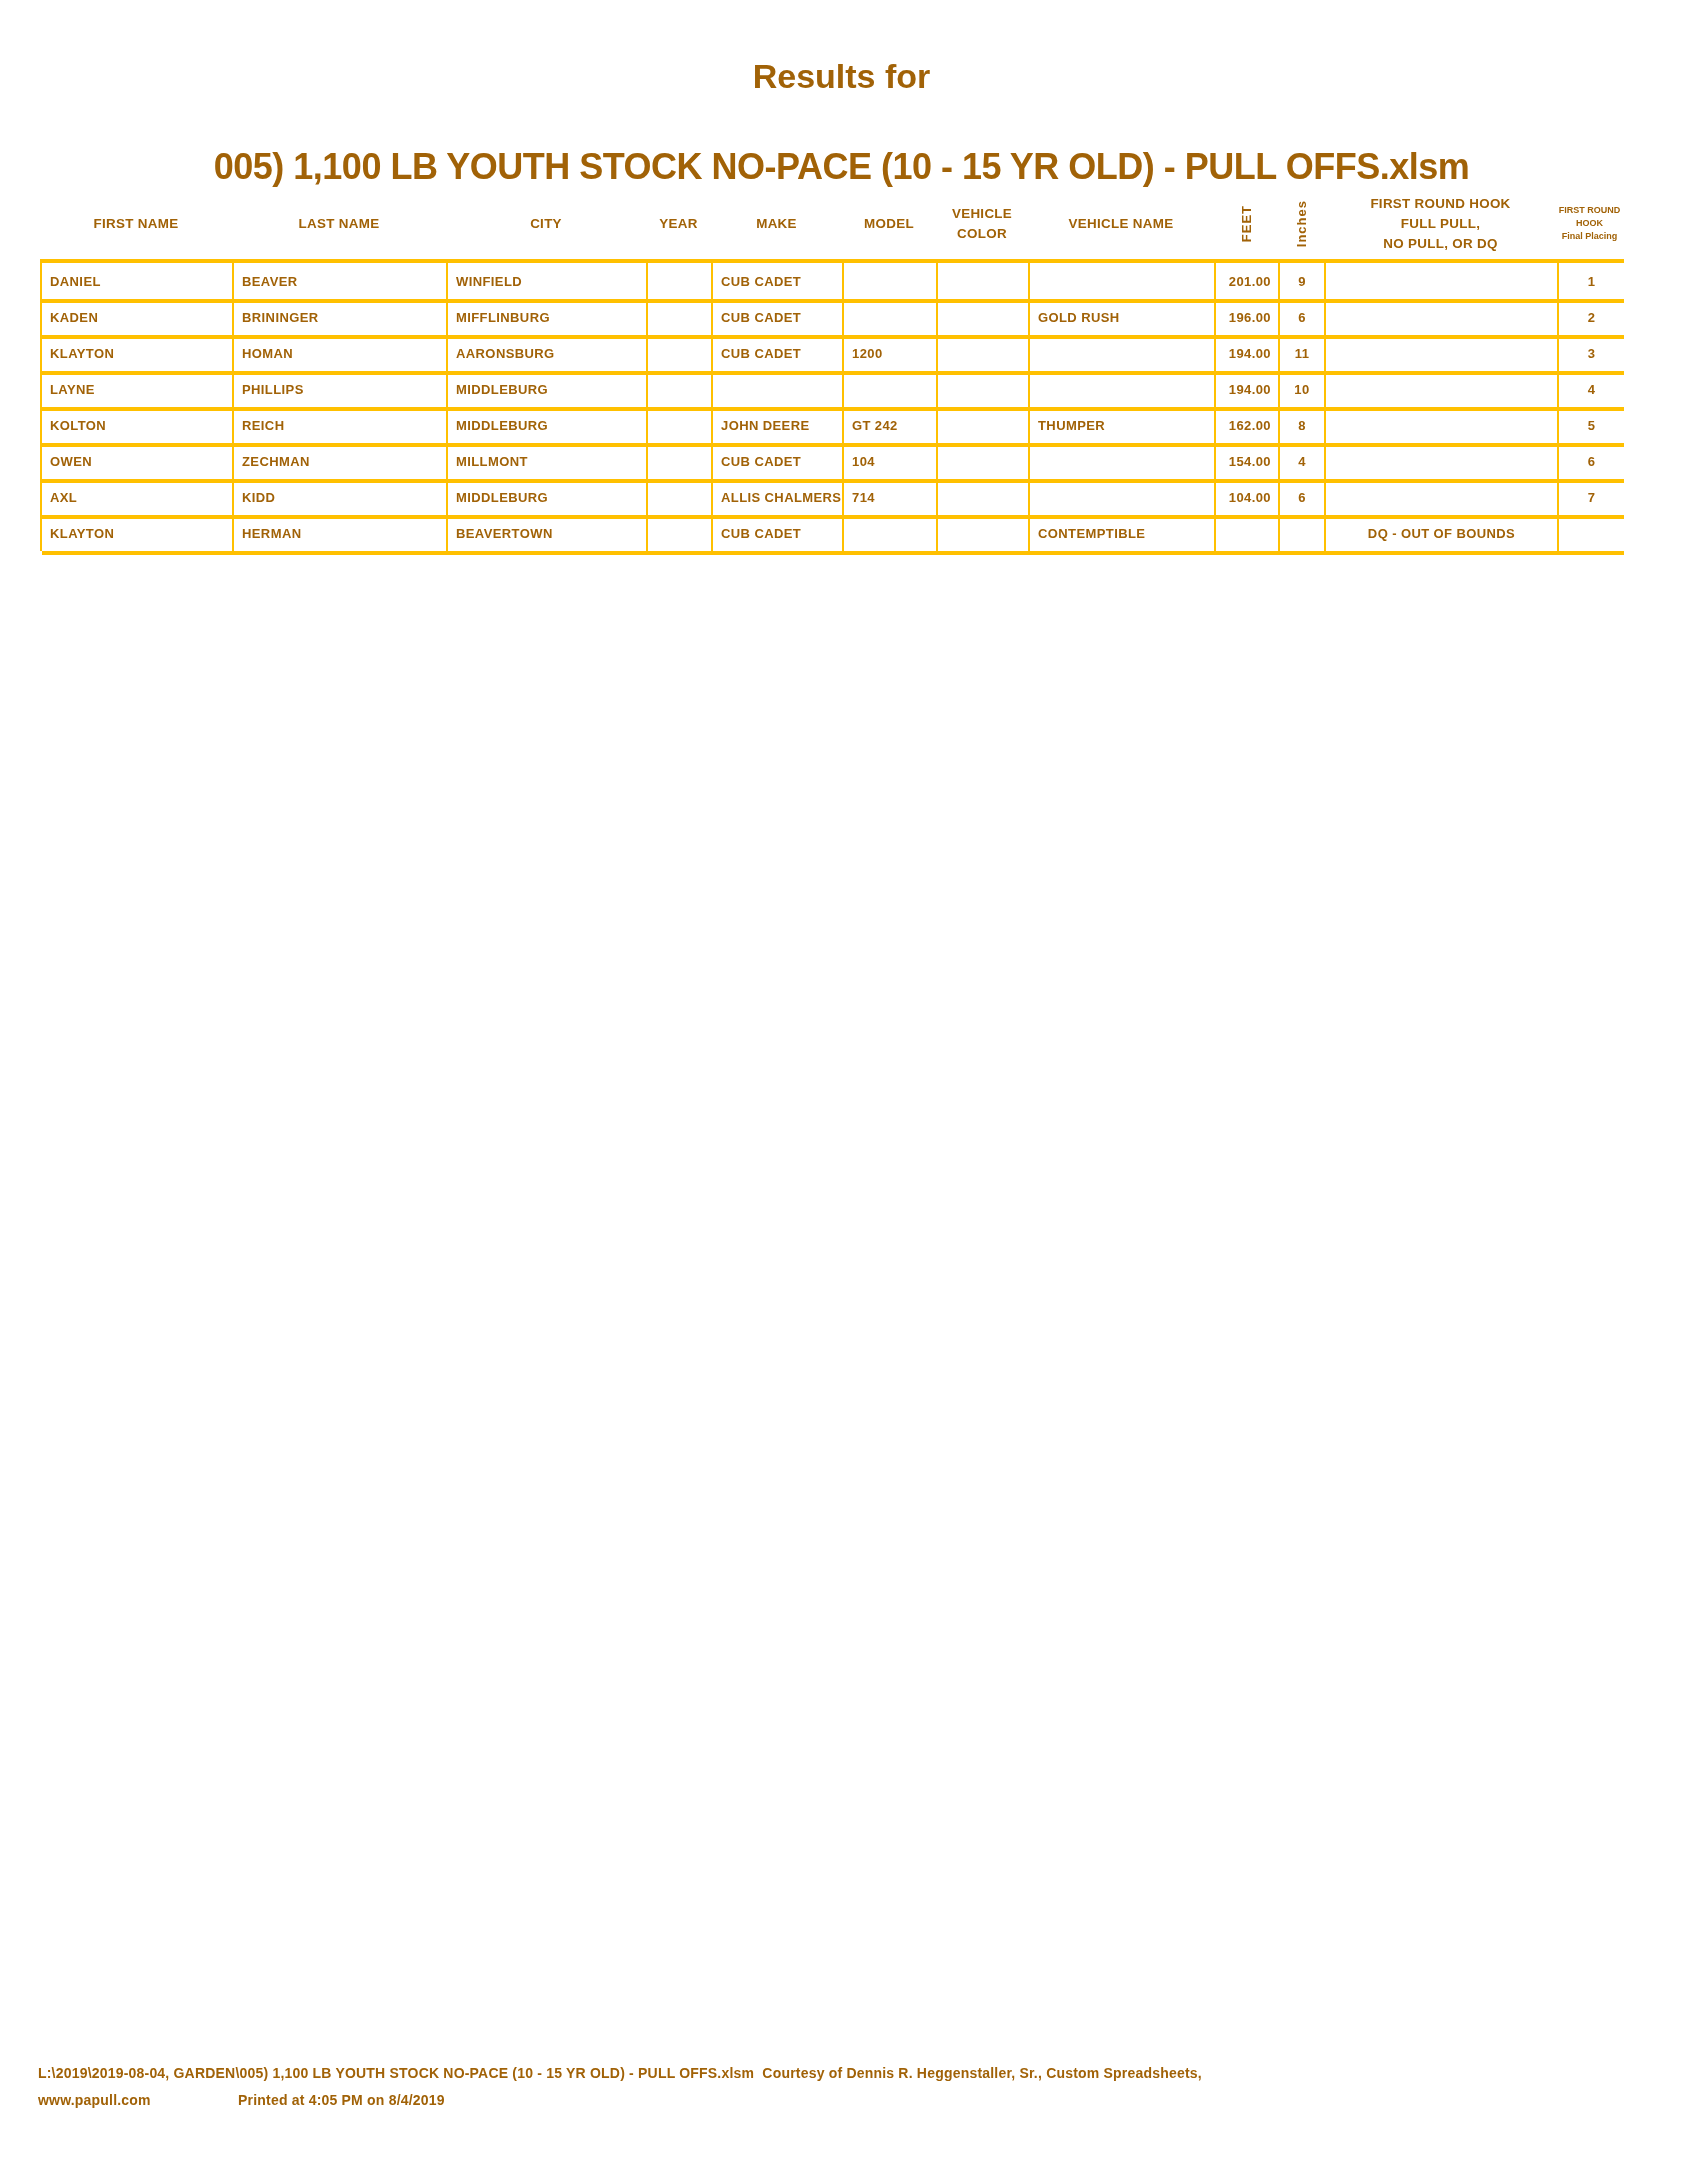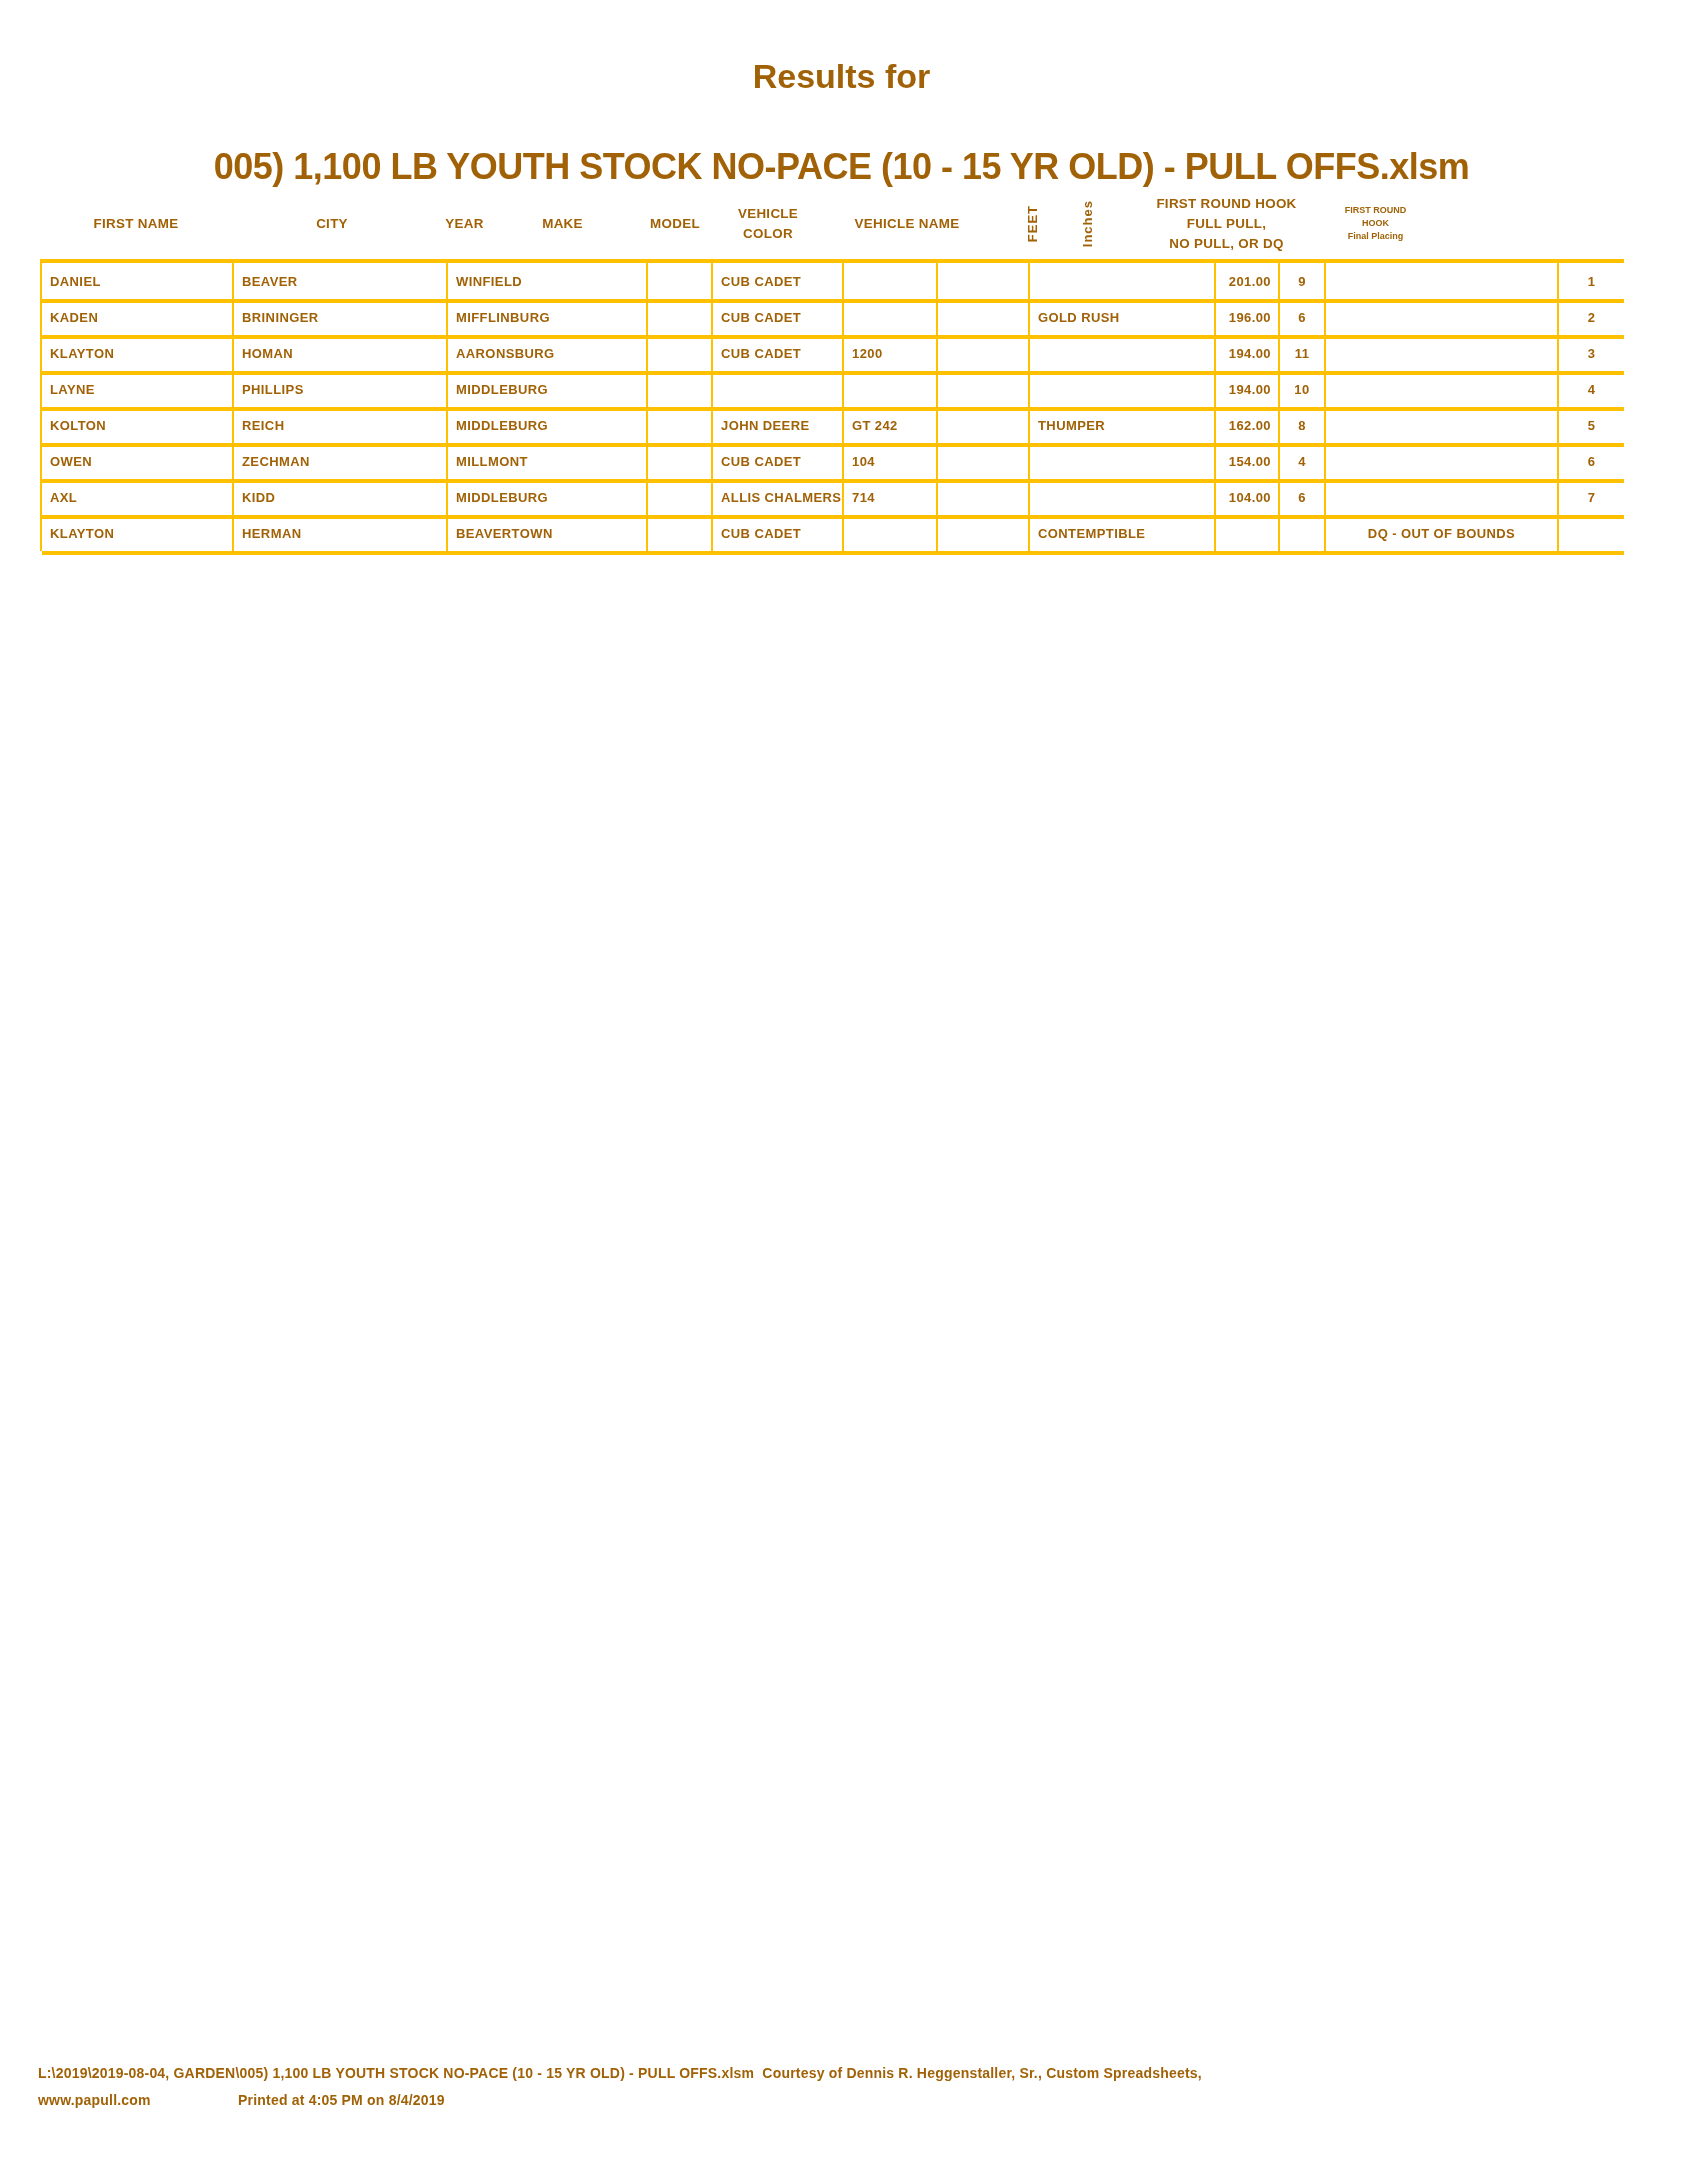--- a/index.html
+++ b/index.html
@@ -59,20 +59,23 @@
 
 <div class="page">
 
   <div class="title1">Results for</div>
   <div class="title2">005) 1,100 LB YOUTH STOCK NO-PACE (10 - 15 YR OLD) - PULL OFFS.xlsm</div>
 
   <div class="hdr">
     <div class="hcell c0">
         <span>FIRST NAME</span>
       </div>
+    <div class="hcell c1">
+        <span>LAST NAME</span>
+      </div>
     <div class="hcell c2">
         <span>CITY</span>
       </div>
     <div class="hcell c3">
         <span>YEAR</span>
       </div>
     <div class="hcell c4">
         <span>MAKE</span>
       </div>
     <div class="hcell c5">

